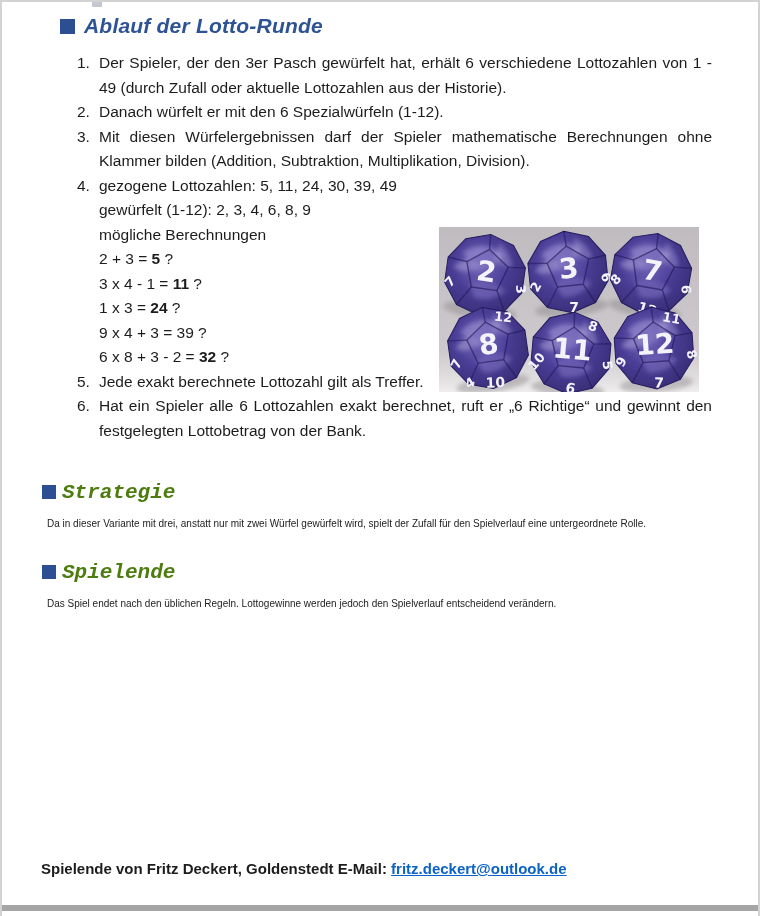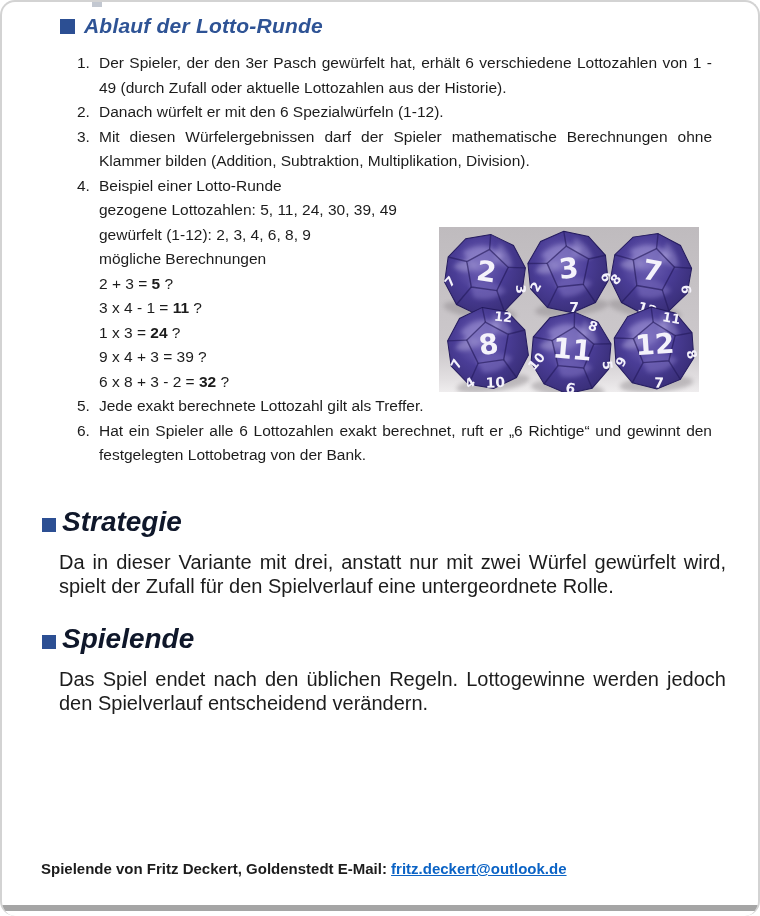--- a/index.html
+++ b/index.html
@@ -7,46 +7,46 @@
     position:relative;
     width:760px;height:916px;
     box-sizing:border-box;
     background:#ffffff;
     border-top:2px solid #d3d3d3;
     border-left:2px solid #d3d3d3;
     border-right:2px solid #d3d3d3;
     font-family:"Liberation Sans",sans-serif;
     color:#1c1c1c;
     overflow:hidden;
-    border-radius:15px;
   }
   .top-artifact{position:absolute;left:90px;top:0;width:10px;height:5px;background:#c3c8d1;}
   h1.sec{
     margin:12px 0 13px 0;padding-left:58px;
     font-size:21px;font-style:italic;font-weight:700;
     color:#2e5395;letter-spacing:.2px;
   }
   h2.sec{
     margin:38px 0 8px 0;padding-left:40px;
-    font-size:28px;font-style:italic;font-weight:700;
-    color:#0f172a;
+    font-size:21px;font-style:italic;font-weight:700;
+    color:#4d7c0f;
+    font-family:Liberation Mono, monospace;
   }
   .sq{display:inline-block;vertical-align:-1px;background:#2c4f93;}
   h1 .sq{width:15px;height:15px;margin-right:9px;}
   h2 .sq{width:14px;height:14px;margin-right:6px;}
   .list{margin:0;padding:0;}
   .li{display:flex;align-items:flex-start;font-size:15.5px;line-height:24.5px;}
   .li .num{flex:0 0 22px;margin-left:75px;}
   .li .txt{width:613px;}
   .just{text-align:justify;}
   .calc .res{font-weight:700;}
   .calc .res.normal{font-weight:400;}
   .para{
-    margin:12px;padding-left:45px;width:667px;box-sizing:content-box;
-    font-size:20px;line-height:24.5px;text-align:justify;
+    margin:0;padding-left:45px;width:667px;box-sizing:content-box;
+    font-size:10px;line-height:24.5px;text-align:justify;
   }
   .dice-wrap{position:absolute;left:437px;top:225px;width:260px;height:165px;}
   .footer{
     position:absolute;left:39px;top:856px;
     font-size:15px;font-weight:700;line-height:22px;
   }
   .footer a{color:#0b63c5;text-decoration:underline;font-weight:700;}
   .bottom-edge{position:absolute;left:0;top:903px;width:760px;height:6px;background:#a5a5a5;}
   text{font-family:"DejaVu Sans",sans-serif;font-weight:700;fill:#f4f2fb;}
 </style>
@@ -67,21 +67,20 @@
       <span class="num">2.</span>
       <div class="txt">Danach würfelt er mit den 6 Spezialwürfeln (1-12).</div>
     </div>
     <div class="li">
       <span class="num">3.</span>
       <div class="txt just">Mit diesen Würfelergebnissen darf der Spieler mathematische Berechnungen ohne Klammer bilden (Addition, Subtraktion, Multiplikation, Division).</div>
     </div>
     <div class="li">
       <span class="num">4.</span>
       <div class="txt">
-        <div>Beispiel einer Lotto-Runde</div>
         <div>gezogene Lottozahlen: 5, 11, 24, 30, 39, 49</div>
         <div>gewürfelt (1-12): 2, 3, 4, 6, 8, 9</div>
         <div>mögliche Berechnungen</div>
         <div class="calc"><span>2 + 3 = </span><span class="res">5</span><span> ?</span></div>
         <div class="calc"><span>3 x 4 - 1 = </span><span class="res">11</span><span> ?</span></div>
         <div class="calc"><span>1 x 3 = </span><span class="res">24</span><span> ?</span></div>
         <div class="calc"><span>9 x 4 + 3 = </span><span class="res normal">39</span><span> ?</span></div>
         <div class="calc"><span>6 x 8 + 3 - 2 = </span><span class="res">32</span><span> ?</span></div>
       </div>
     </div>

